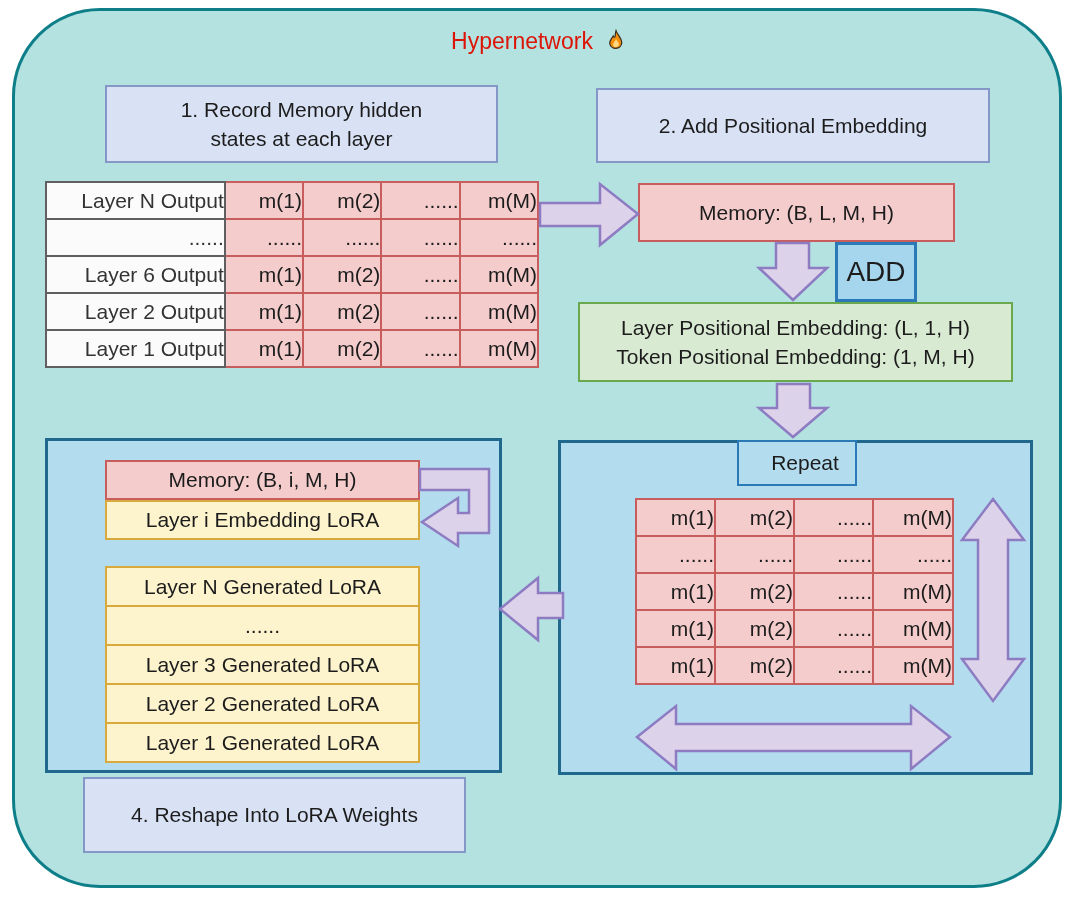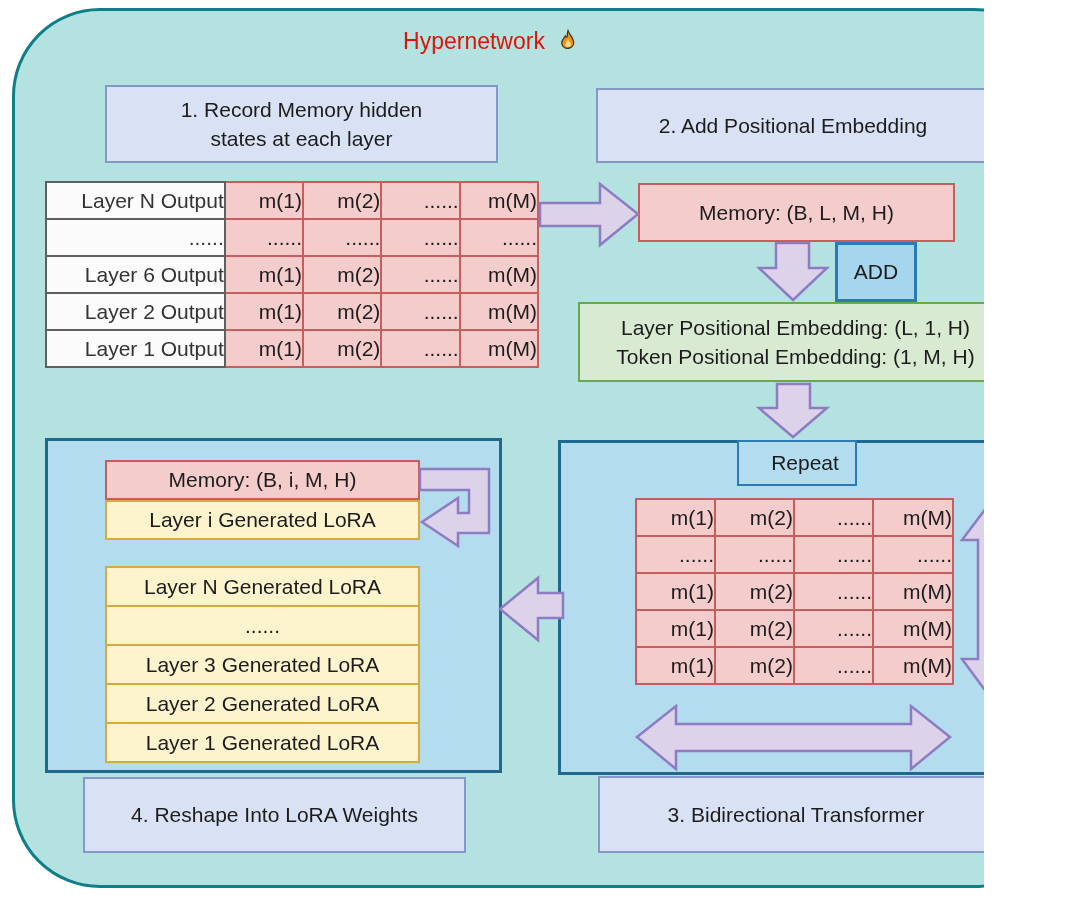--- a/index.html
+++ b/index.html
@@ -8,32 +8,32 @@
     --label-box-bg:#d9e2f5; --label-box-border:#8497c6;
     --pink-bg:#f4cccc; --pink-border:#c75d5d;
     --green-bg:#d9ead3; --green-border:#6aa84f;
     --yellow-bg:#fdf3cd; --yellow-border:#d8a93c;
     --blue-bg:#a6d5ee; --blue-border:#2b7ab8;
     --gray-cell-bg:#fbfbfb; --gray-cell-border:#5f5f5f;
     --arrow-fill:#dcd2e9; --arrow-stroke:#8e7cc3;
     --title-color:#dd1507; --text-color:#1c1c1c;
   }
   html,body{margin:0;padding:0;background:var(--canvas-bg);}
-  #canvas{position:relative;width:984px;height:903px;overflow:hidden;
+  #canvas{position:relative;width:1080px;height:903px;overflow:hidden;
     font-family:"Liberation Sans",sans-serif;color:var(--text-color);}
   .abs{position:absolute;box-sizing:border-box;}
   .box{position:absolute;box-sizing:border-box;display:flex;align-items:center;
     justify-content:center;text-align:center;line-height:1.4;}
   .label-box{background:var(--label-box-bg);border:2px solid var(--label-box-border);font-size:21px;}
   .panel{background:var(--panel-bg);border:3px solid var(--panel-border);z-index:2;}
   .under{z-index:1;}
   .content{z-index:3;}
   .pinkbox{background:var(--pink-bg);border:2px solid var(--pink-border);font-size:21px;}
   .greenbox{background:var(--green-bg);border:2px solid var(--green-border);font-size:21px;}
-  .bluebox{background:var(--blue-bg);border:3px solid var(--blue-border);font-size:21px;}
+  .bluebox{background:var(--blue-bg);border:3px solid var(--blue-border);font-size:28px;}
   .repeatbox{background:var(--panel-bg);border:2px solid var(--blue-border);font-size:21px;padding-left:16px;}
   .yellowbox{background:var(--yellow-bg);border:2px solid var(--yellow-border);font-size:21px;
     display:flex;align-items:center;justify-content:center;box-sizing:border-box;}
   #title{position:absolute;left:0;top:28;width:100%;display:flex;align-items:center;
     justify-content:center;gap:10px;font-size:23px;color:var(--title-color);z-index:3;top:28px;}
   table{border-collapse:collapse;table-layout:fixed;}
   td{text-align:right;font-size:21px;padding:0;height:35px;}
   td.lbl{background:var(--gray-cell-bg);border:2px solid var(--gray-cell-border);color:#333;}
   td.mem{background:var(--pink-bg);border:2px solid var(--pink-border);}
   #arrows{position:absolute;left:0;top:0;z-index:4;pointer-events:none;}
@@ -53,23 +53,20 @@
     <span>Hypernetwork</span>
     <svg width="26" height="26" viewBox="0 0 24 24">
       <path d="M12 1.5 C13.2 5.5 17.3 7.8 17.3 12.8 A5.6 5.6 0 0 1 6.2 13.2 C6.2 10.2 8.4 8.6 9.4 6.4 C10 7.8 11.3 8.3 11.3 6 C11.3 4.3 11.6 2.9 12 1.5 Z" fill="#f4900c" stroke="#3b2b20" stroke-width="1.1"></path>
       <path d="M12 9.2 C13 11.4 14.7 12.3 14.7 14.7 A2.9 2.9 0 0 1 9.3 14.9 C9.3 12.9 11 11.7 12 9.2 Z" fill="#ffd983"></path>
     </svg>
   </div>
 
   <div class="box label-box under" style="left:83px;top:777px;width:383px;height:76px;">
     <span>4. Reshape Into LoRA Weights</span>
   </div>
-  <div class="box label-box under" style="left:598px;top:776px;width:396px;height:77px;">
-    <span>3. Bidirectional Transformer</span>
-  </div>
 
   <div class="box label-box content" style="left:105px;top:85px;width:393px;height:78px;padding:0 46px;">
     <span>1. Record Memory hidden states at each layer</span>
   </div>
   <div class="box label-box content" style="left:596px;top:88px;width:394px;height:75px;">
     <span>2. Add Positional Embedding</span>
   </div>
 
   <table class="abs content" style="left:45px;top:181px;width:494px;">
     <colgroup>
@@ -177,21 +174,21 @@
     </tr>
   </tbody>
     </table>
 
   <div class="abs panel" style="left:45px;top:438px;width:457px;height:335px;"></div>
 
   <div class="box pinkbox content" style="left:105px;top:460px;width:315px;height:40px;">
     <span>Memory: (B, i, M, H)</span>
   </div>
   <div class="box yellowbox content" style="left:105px;top:500px;width:315px;height:40px;">
-    <span>Layer i Generated LoRA</span>
+    <span>Layer i Embedding LoRA</span>
   </div>
 
   <div class="abs content" style="left:105px;top:558px;width:315px;">
     <div class="yellowbox stack-item">
       <span>Layer N Generated LoRA</span>
     </div>
     <div class="yellowbox stack-item">
       <span>......</span>
     </div>
     <div class="yellowbox stack-item">

